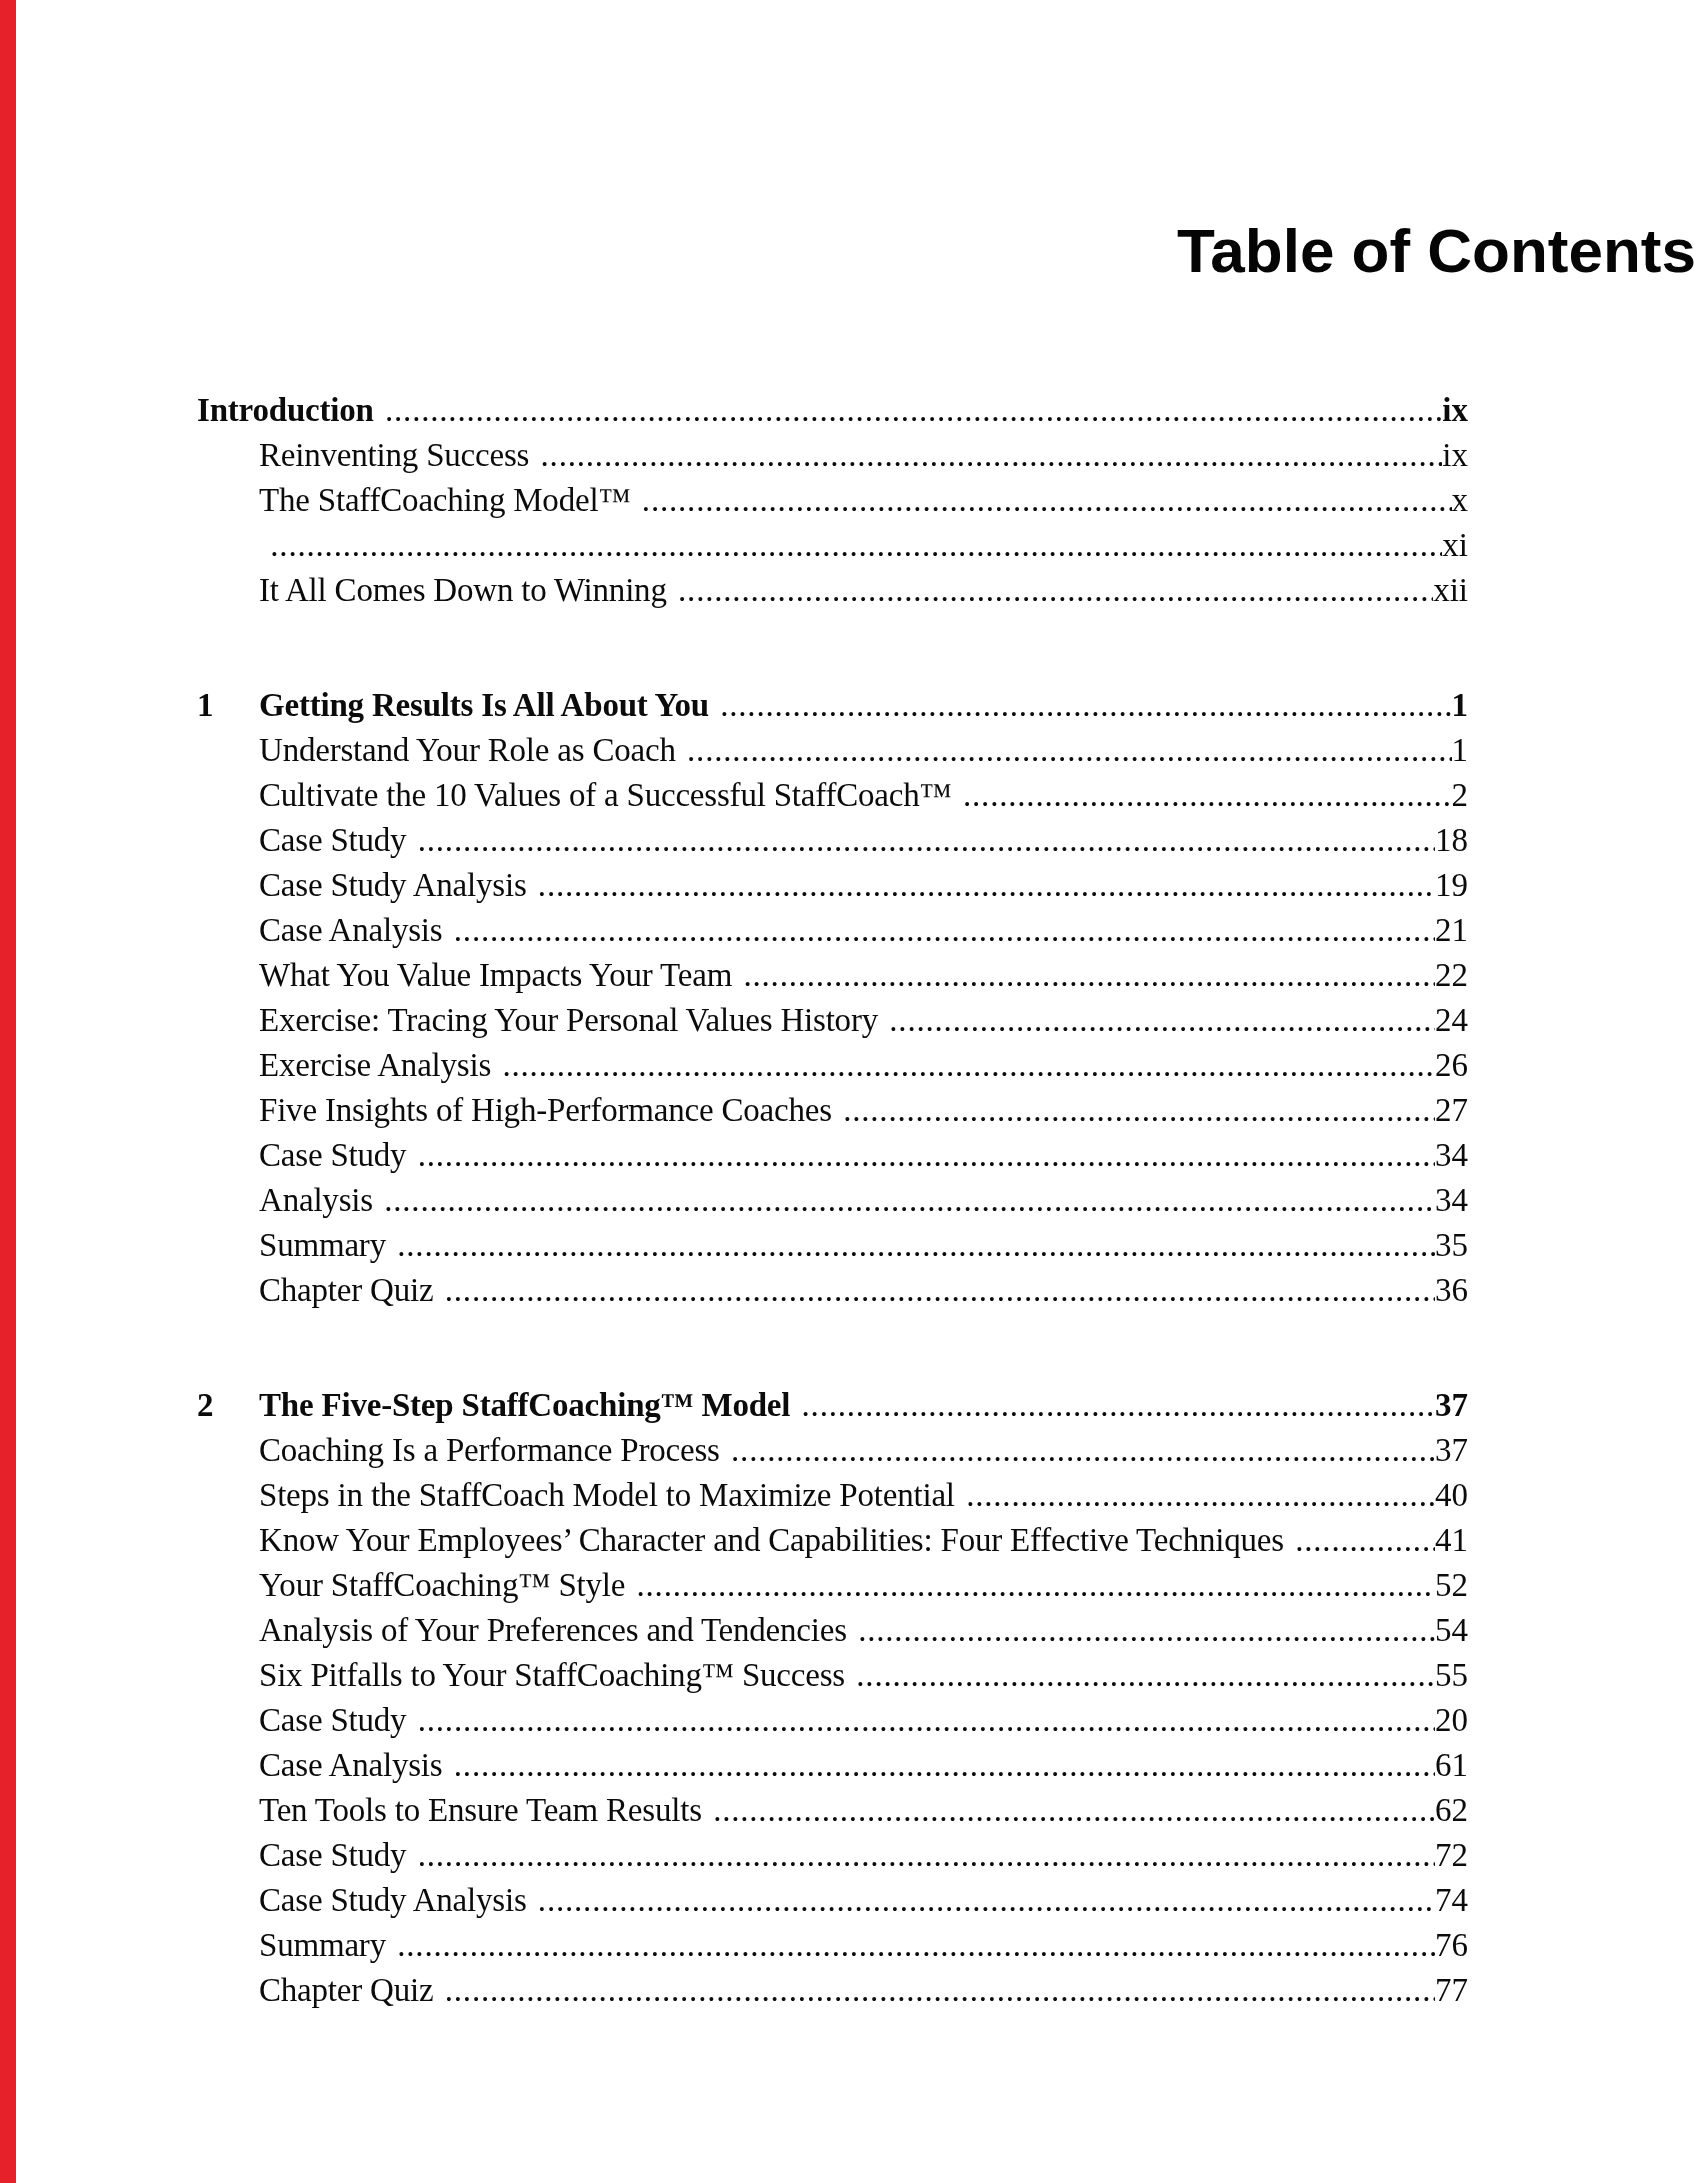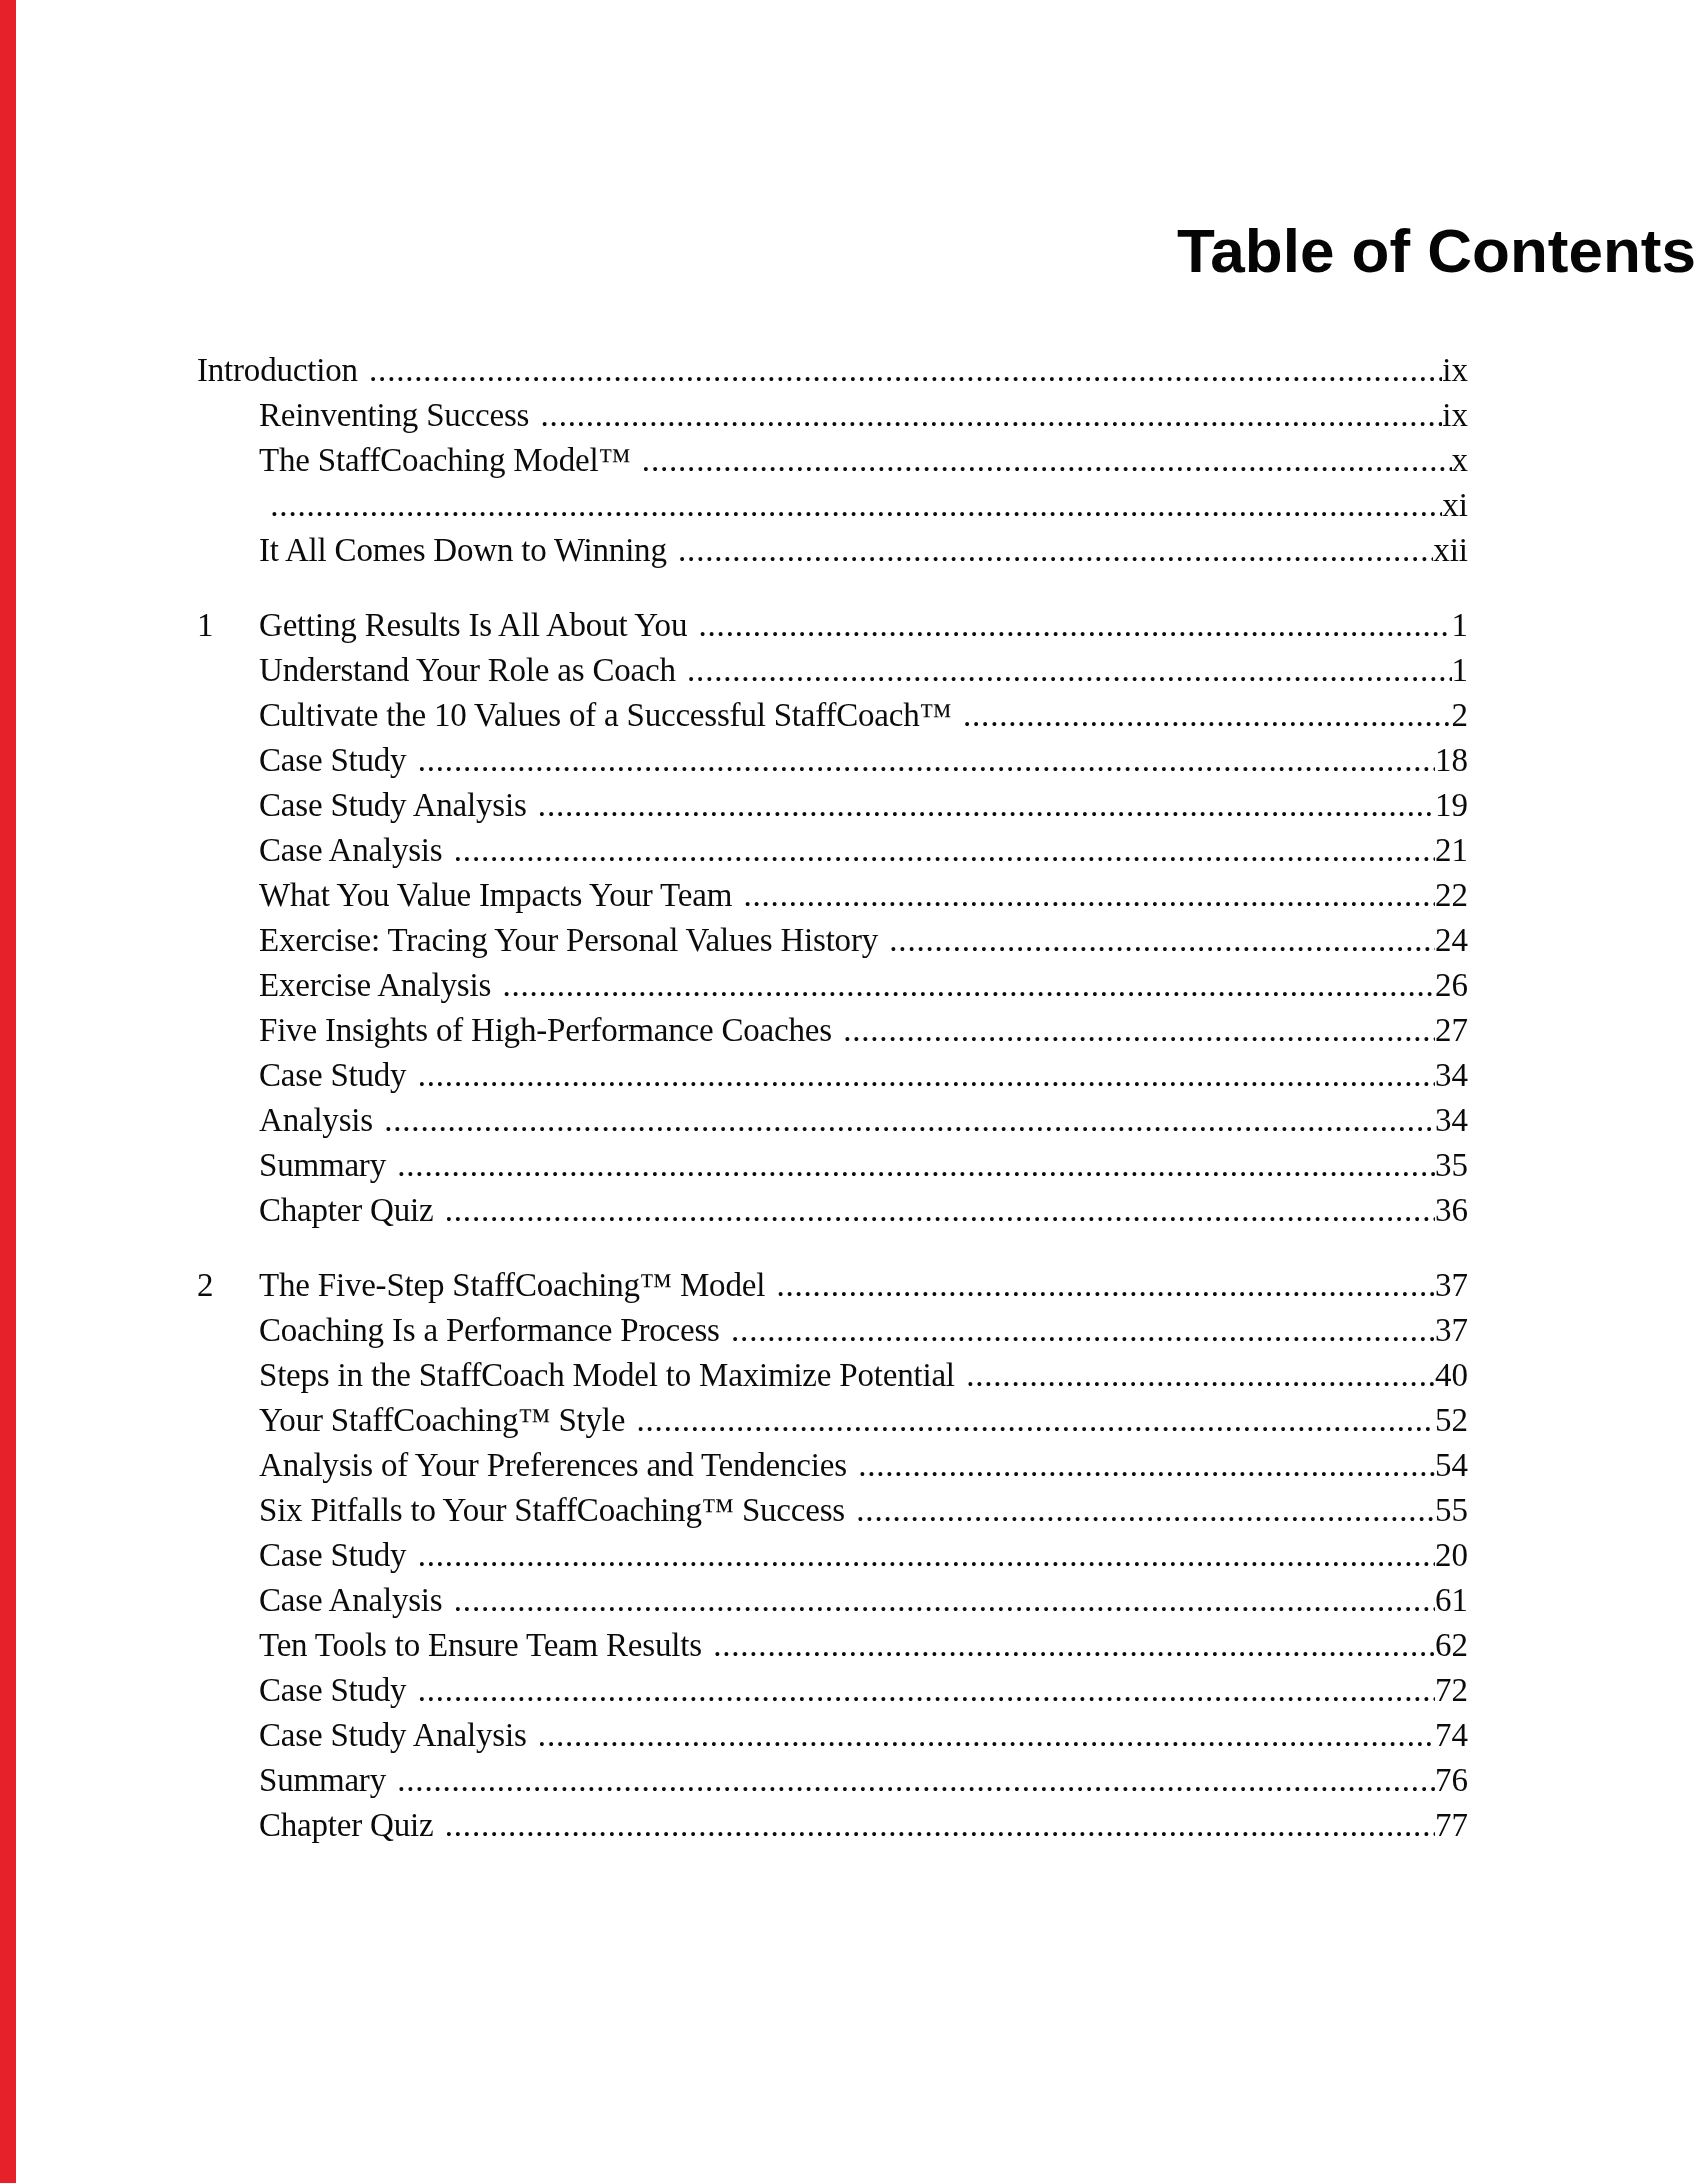--- a/index.html
+++ b/index.html
@@ -49,21 +49,21 @@
     flex: 1 1 auto;
     min-width: 21px;
     overflow: hidden;
     padding-left: 11.3px;
     letter-spacing: 0.8px;
   }
   .row .lead::after {
     content: "......................................................................................................................................................";
   }
   .row .page { flex: 0 0 auto; }
-  .row.head .num, .row.head .label, .row.head .page { font-weight: 400; }
+  .row.head .num, .row.head .label, .row.head .page { font-weight: 700; margin-top: 40px; }
 </style>
 </head>
 <body style="background: rgb(255, 255, 255); color: rgb(11, 11, 11);">
 
 <div class="scan-stripe" style="background: rgb(230, 33, 41);"></div>
 
 <h1 class="doc-title">Table of Contents</h1>
 
 <div class="toc">
     <section class="toc-section">
@@ -177,20 +177,25 @@
         <span class="label">Coaching Is a Performance Process</span>
         <span class="lead"></span>
         <span class="page">37</span>
       </div>
       <div class="row item">
         <span class="label">Steps in the StaffCoach Model to Maximize Potential</span>
         <span class="lead"></span>
         <span class="page">40</span>
       </div>
       <div class="row item">
+        <span class="label">Know Your Employees’ Character and Capabilities: Four Effective Techniques</span>
+        <span class="lead"></span>
+        <span class="page">41</span>
+      </div>
+      <div class="row item">
         <span class="label">Your StaffCoaching™ Style</span>
         <span class="lead"></span>
         <span class="page">52</span>
       </div>
       <div class="row item">
         <span class="label">Analysis of Your Preferences and Tendencies</span>
         <span class="lead"></span>
         <span class="page">54</span>
       </div>
       <div class="row item">

